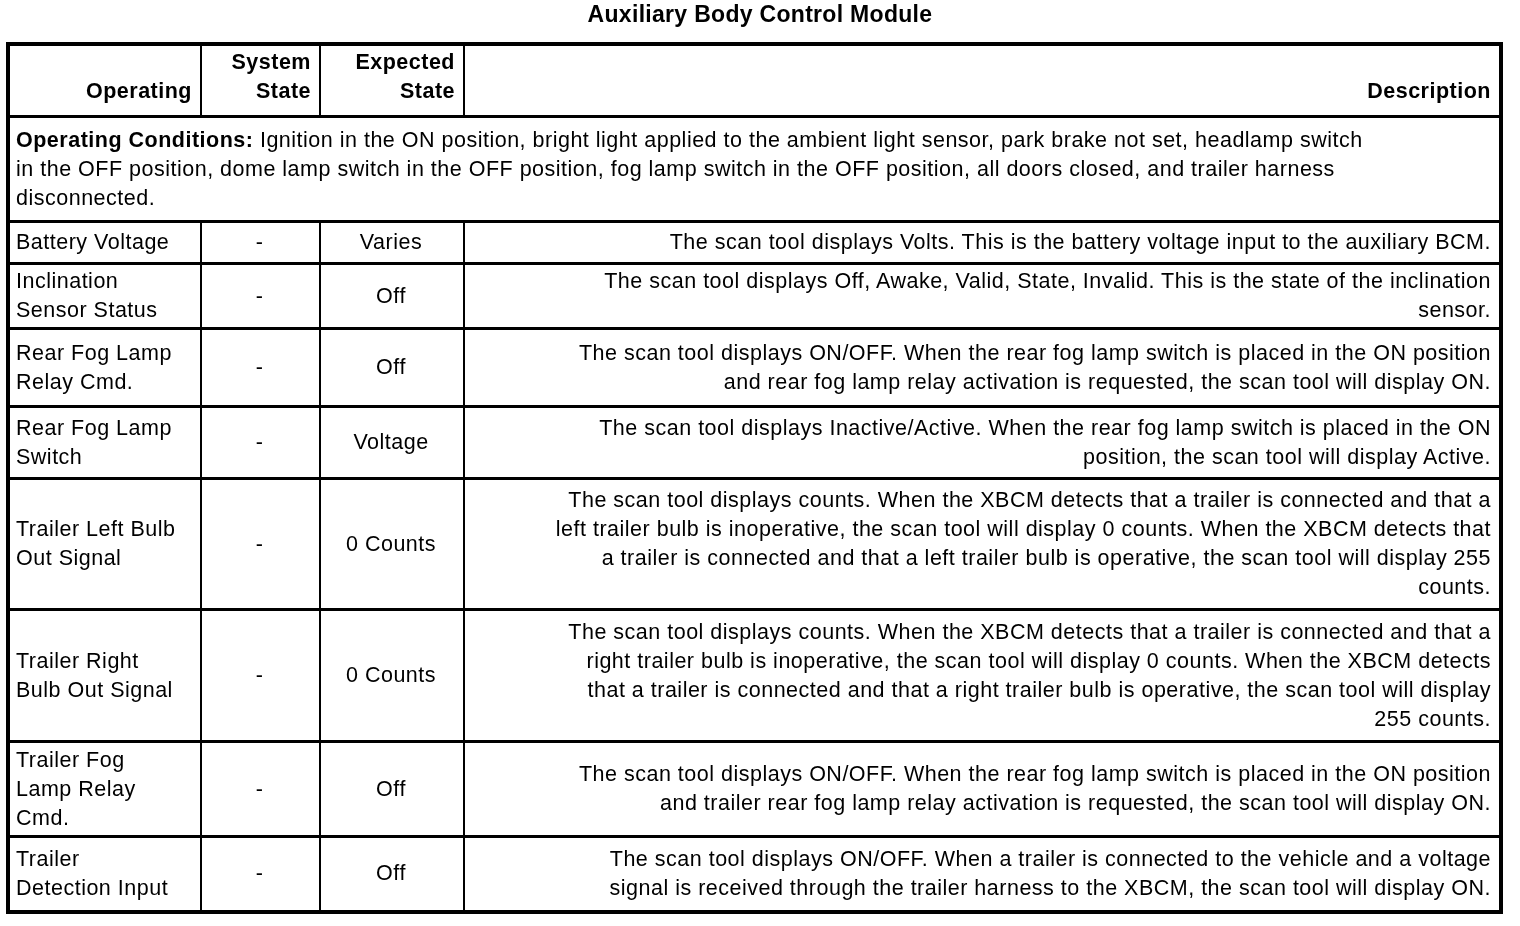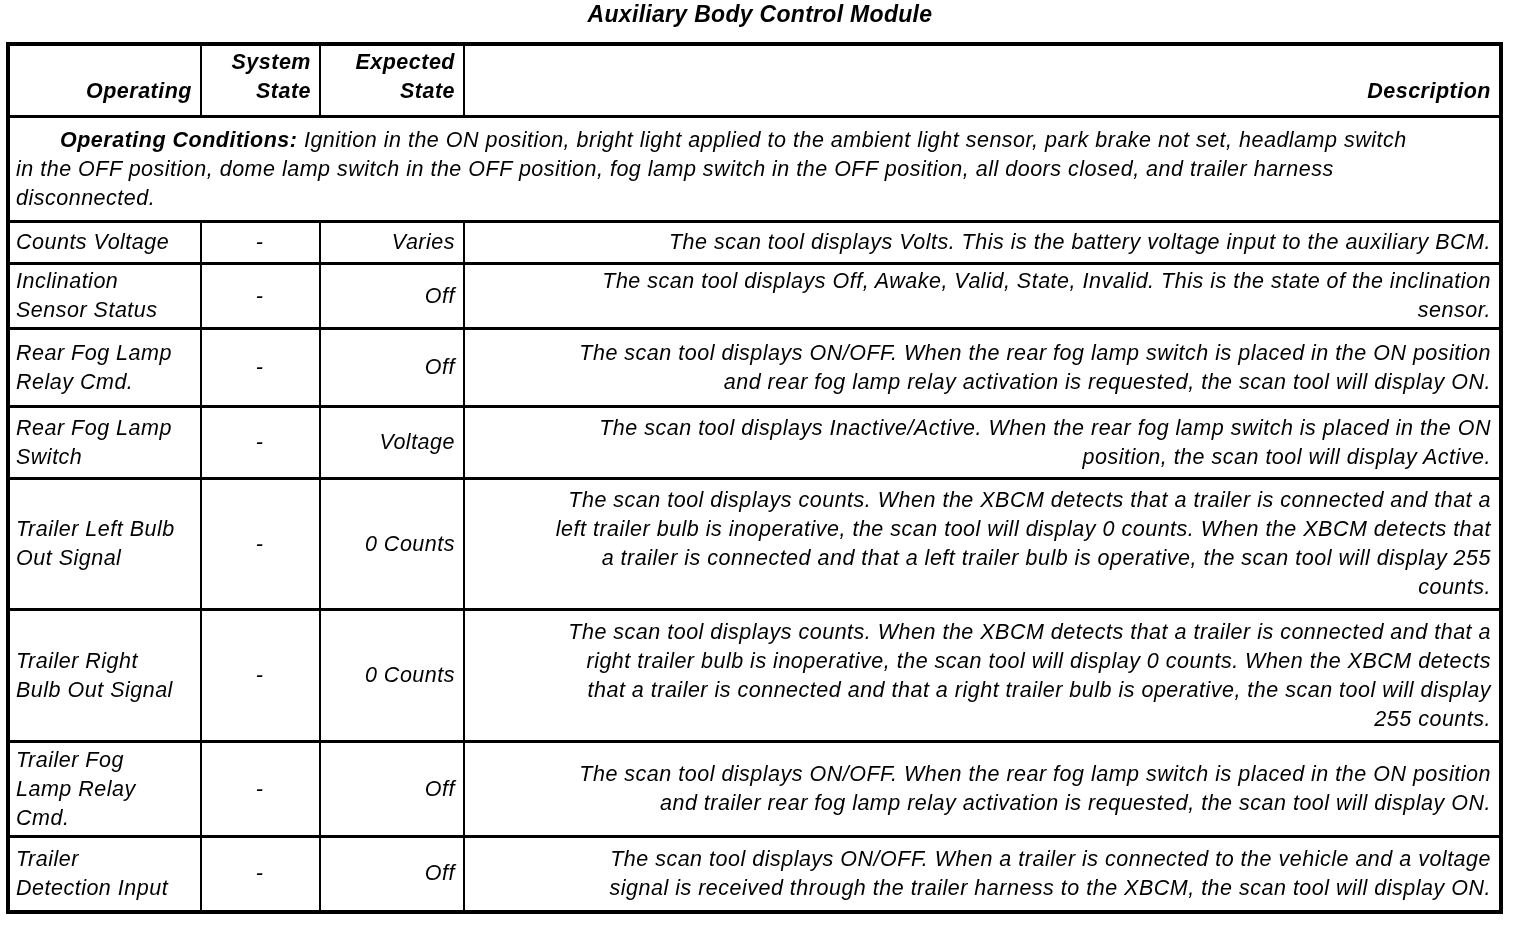--- a/index.html
+++ b/index.html
@@ -10,21 +10,20 @@
     height: 926px;
     overflow: hidden;
     font-family: "Liberation Sans", sans-serif;
     color: #000000;
   }
   #page {
     position: relative;
     width: 1260px;
     height: 926px;
     background: #ffffff;
-    font-style: italic;
   }
   .doc-title {
     position: absolute;
     top: 1px;
     left: 0;
     width: 1520px;
     text-align: center;
     font-size: 23px;
     font-weight: bold;
     letter-spacing: 0.3px;
@@ -56,29 +55,29 @@
     overflow: hidden;
   }
   table.spec th {
     font-weight: bold;
     text-align: right;
     vertical-align: bottom;
     padding-bottom: 9px;
   }
   td.c-param { text-align: left; }
   td.c-state { text-align: center; }
-  td.c-value { text-align: right; margin-left: 47px; }
+  td.c-value { text-align: center; margin-left: 47px; }
   td.c-desc  { text-align: right; }
   td.oc-cell {
     vertical-align: middle;
     text-align: left;
     padding-left: 6px;
     padding-right: 10px;
   }
-  .oc-label { font-weight: bold; margin-left: 44px; }
+  .oc-label { font-weight: bold; }
 </style>
 </head>
 <body>
 
 <div id="page">
 
   <div class="doc-title">Auxiliary Body Control Module</div>
 
   <table class="spec">
     <colgroup>
@@ -98,21 +97,21 @@
       <th>Description</th>
     </tr>
 
     <tr style="height:105px">
       <td class="oc-cell" colspan="4"><span class="oc-label">Operating Conditions:</span><span> Ignition in the ON position, bright light applied to the ambient light sensor, park brake not set, headlamp switch
 in the OFF position, dome lamp switch in the OFF position, fog lamp switch in the OFF position, all doors closed, and trailer harness
 disconnected.</span></td>
     </tr>
 
     <tr style="height:42px">
-      <td class="c-param">Counts Voltage</td>
+      <td class="c-param">Battery Voltage</td>
       <td class="c-state">-</td>
       <td class="c-value">Varies</td>
       <td class="c-desc">The scan tool displays Volts. This is the battery voltage input to the auxiliary BCM.</td>
     </tr>
 
     <tr style="height:65px">
       <td class="c-param">Inclination
 Sensor Status</td>
       <td class="c-state">-</td>
       <td class="c-value">Off</td>

